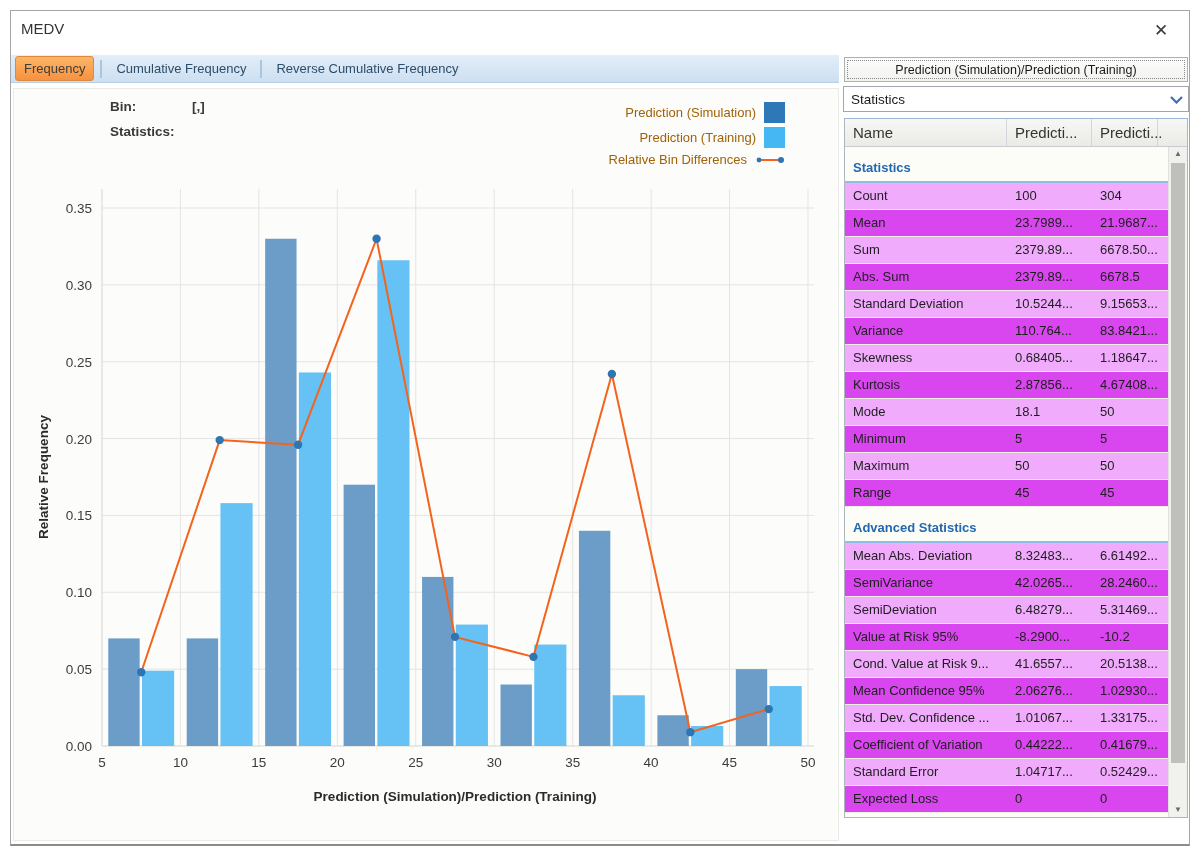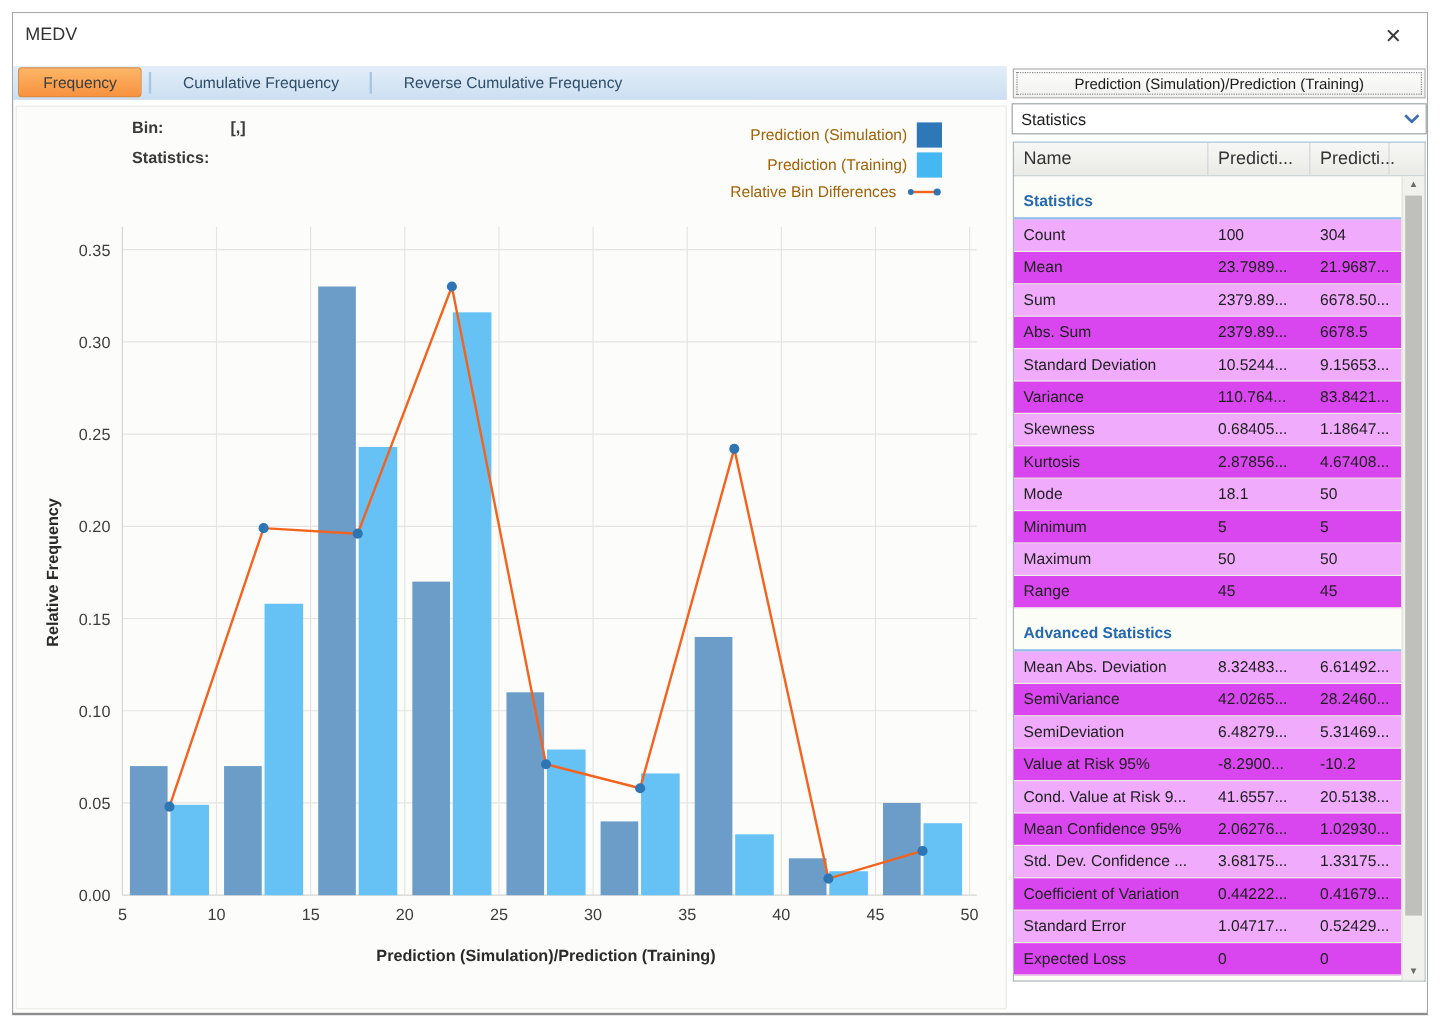--- a/index.html
+++ b/index.html
@@ -8,21 +8,21 @@
   .window { position:absolute; left:10px; top:10px; width:1180px; height:836px;
             background:#ffffff; border:1px solid #a6a6a6; border-bottom:2px solid #8c8c8c; }
   .titlebar { position:absolute; left:0; top:0; width:100%; height:44px; background:#ffffff; }
   .win-title { position:absolute; left:10px; top:9px; font-size:15px; color:#333; }
   .close-btn { position:absolute; right:16px; top:8px; font-size:17px; color:#3a3a3a;
                width:24px; height:24px; text-align:center; line-height:24px; cursor:pointer; }
   
   .tabstrip { position:absolute; left:0; top:44px; width:828px; height:28px;
               background:linear-gradient(#e3eef9,#ccdff1); border-bottom:1px solid #b9d0e5;
               display:flex; align-items:center; }
-  .tab { font-size:13px; color:#2e4d68; padding:4px 20px; margin:8px 2px; white-space:nowrap; cursor:pointer; }
+  .tab { font-size:13px; color:#2e4d68; padding:4px 8px; margin:8px 2px; white-space:nowrap; cursor:pointer; }
   .tab.active { background:linear-gradient(#fcb666,#f79240); border:1px solid #de8a3e;
                 border-radius:3px; color:#3d3d3d; margin-left:4px; }
   .tab-sep { width:2px; height:18px; background:#a9c6e0; margin:0 4px; }
   
   .chart-region { position:absolute; left:2px; top:77px; width:826px; height:753px;
                   background:#fcfcfa; border:1px solid #eaeae6; }
   .hover-info { position:absolute; left:96px; top:10px; font-size:13.5px; font-weight:600; color:#3a3a3a; }
   .hover-row { height:25px; display:flex; }
   .hover-label { width:82px; }
   .hover-value { font-weight:600; }
@@ -288,21 +288,21 @@
             <div class="c-v1">41.6557...</div>
             <div class="c-v2">20.5138...</div>
           </div>
           <div class="t-row alt">
             <div class="c-name">Mean Confidence 95%</div>
             <div class="c-v1">2.06276...</div>
             <div class="c-v2">1.02930...</div>
           </div>
           <div class="t-row">
             <div class="c-name">Std. Dev. Confidence ...</div>
-            <div class="c-v1">3.68175...</div>
+            <div class="c-v1">1.01067...</div>
             <div class="c-v2">1.33175...</div>
           </div>
           <div class="t-row alt">
             <div class="c-name">Coefficient of Variation</div>
             <div class="c-v1">0.44222...</div>
             <div class="c-v2">0.41679...</div>
           </div>
           <div class="t-row">
             <div class="c-name">Standard Error</div>
             <div class="c-v1">1.04717...</div>

